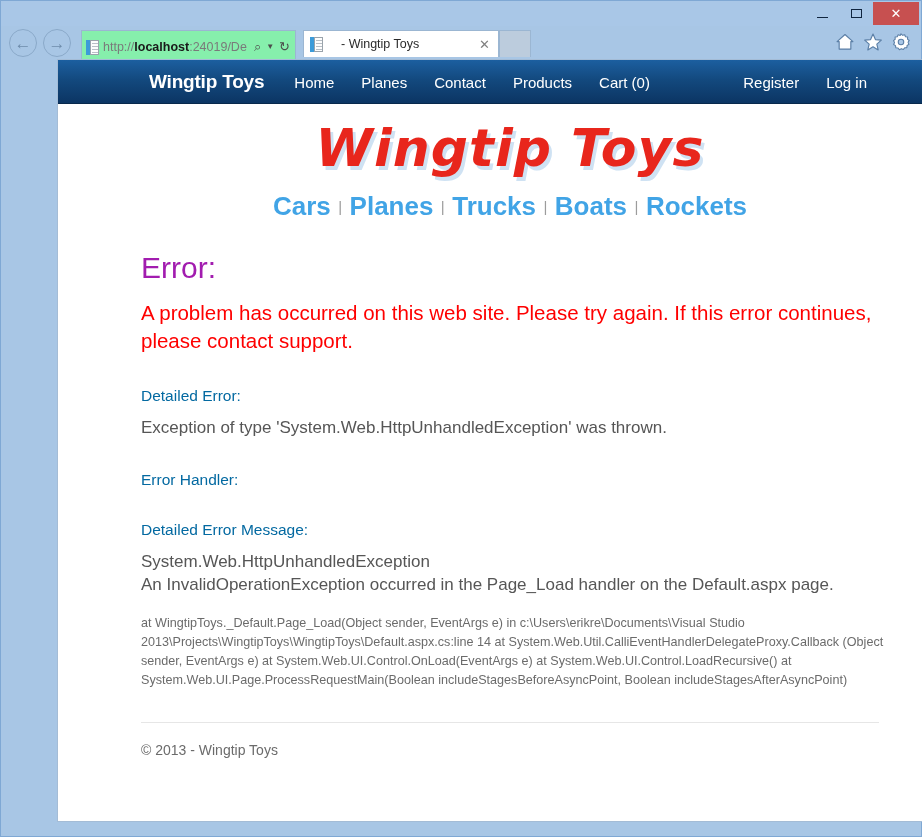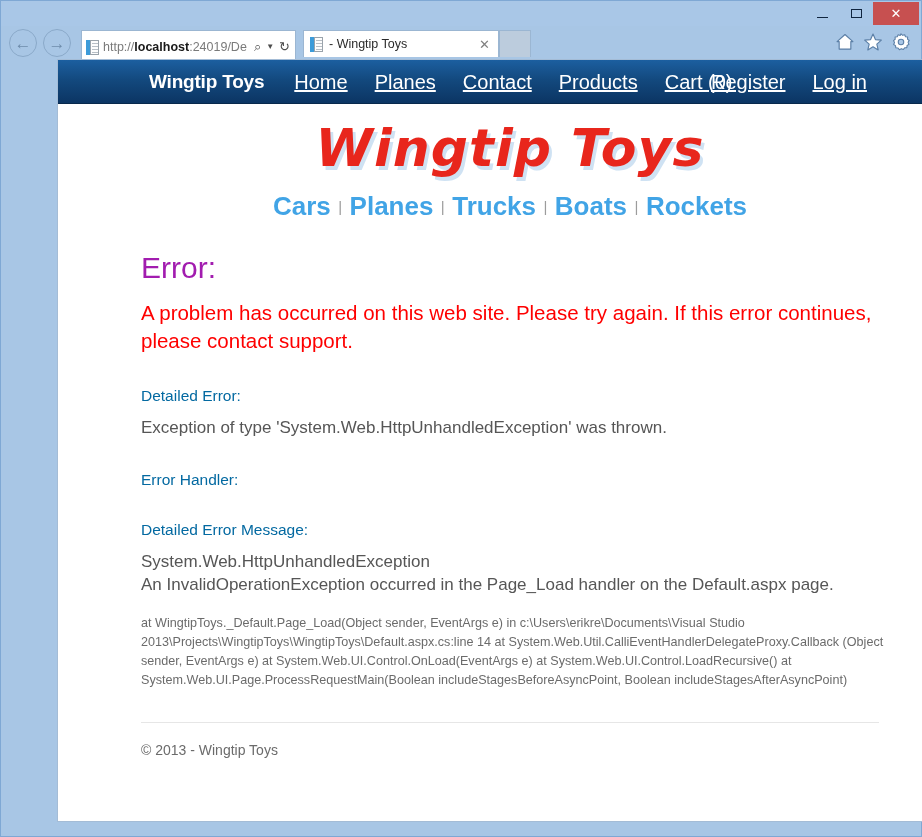--- a/index.html
+++ b/index.html
@@ -78,21 +78,21 @@
     line-height: 1;
     box-sizing: border-box;
   }
   #backbtn { left: 8px; }
   #fwdbtn  { left: 42px; }
 
   #addressbar {
     position: absolute;
     left: 80px; top: 4px;
     width: 215px; height: 34px;
-    background: #ffffff;
+    background: #86efac;
     border: 1px solid #9bb6d2;
     box-sizing: border-box;
     display: flex;
     align-items: center;
     padding: 0 2px 0 4px;
     justify-content: flex-end;
   }
   .page-icon {
     position: relative;
     width: 13px; height: 15px;
@@ -151,21 +151,21 @@
     box-sizing: border-box;
     display: flex; align-items: center;
     padding: 0 4px 0 6px;
   }
   #tabtitle {
     flex: 1 1 auto;
     font-size: 12.5px;
     color: #2a2a2a;
     white-space: nowrap;
     overflow: hidden;
-    margin-left: 2px;
+    margin-left: 14px;
   }
   #tabclose {
     flex: none;
     color: #808080;
     font-size: 13px;
     padding: 0 4px;
   }
   #newtab {
     width: 32px; height: 27px;
     background: #bcccdd;
@@ -207,24 +207,23 @@
   #brand {
     color: #ffffff;
     font-size: 19px;
     font-weight: bold;
     margin-left: 91px;
     margin-right: 30px;
     letter-spacing: -0.2px;
   }
   .navlink {
     color: #ffffff;
-    font-size: 20px;
+    font-size: 15px;
     margin-right: 27px;
     white-space: nowrap;
-    text-decoration: underline;
   }
   #navright {
     position: absolute;
     right: 95px;
     display: flex;
     align-items: center;
   }
   #navright .navlink:last-child { margin-right: 0; }
 
   

